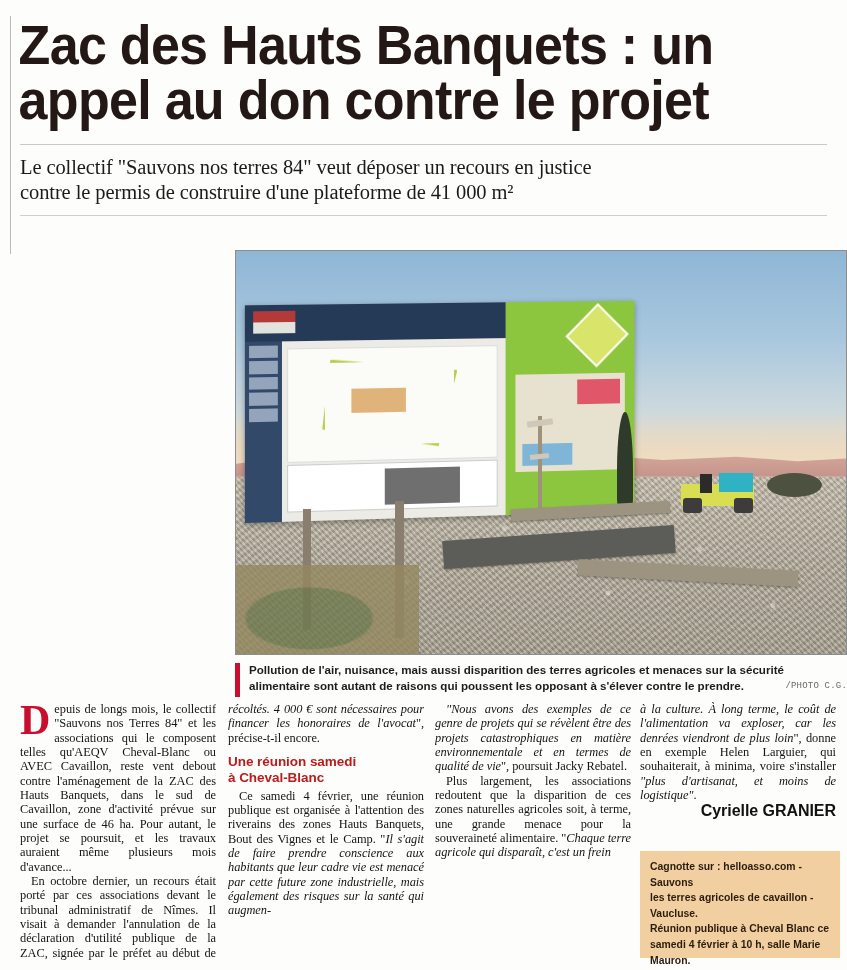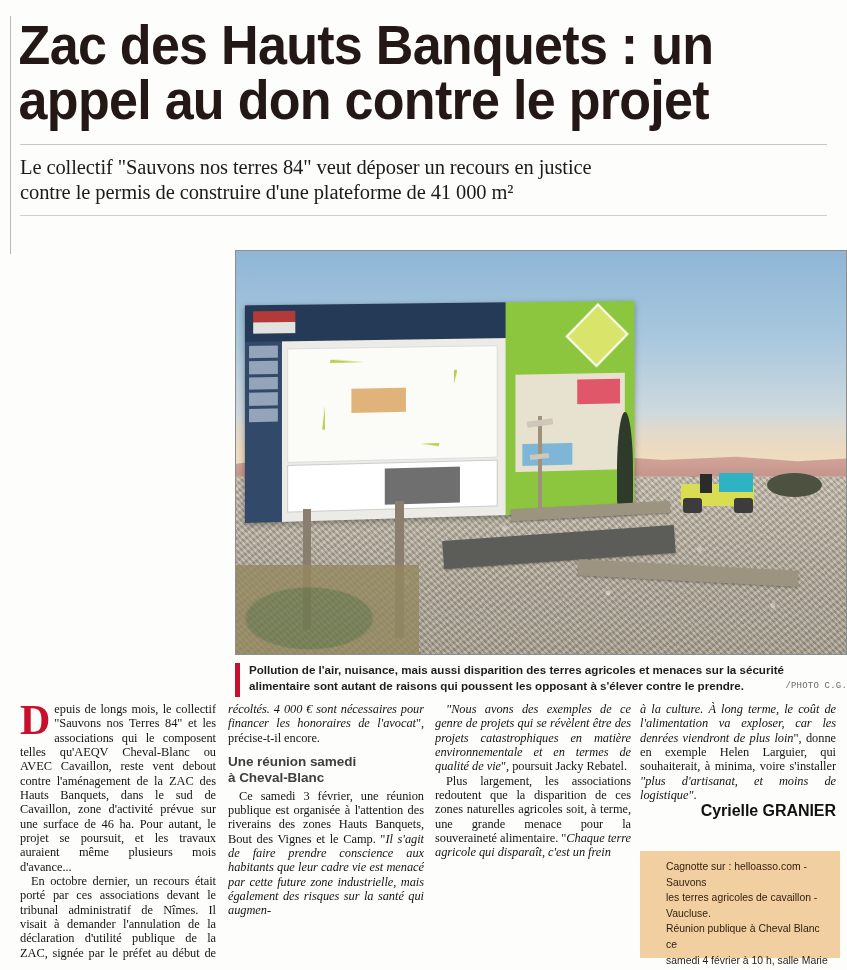--- a/index.html
+++ b/index.html
@@ -204,37 +204,37 @@
     float:left;
     font-family:"Liberation Serif",serif;
     font-weight:700;
     font-size:42px; line-height:0.78;
     color:#c8102e;
     margin:2px 4px -2px 0;
   }
   .subhead{
     font-family:"Liberation Sans",sans-serif;
     font-weight:700; font-size:13.5px; line-height:1.18;
-    color:#404040; margin:9px 0 3px 0; text-indent:0;
+    color:#b91c1c; margin:9px 0 3px 0; text-indent:0;
   }
   .subhead span{display:block;}
   .byline{
     font-family:"Liberation Sans",sans-serif;
     font-weight:700; font-size:16px;
     text-align:right; margin-top:7px; color:#111;
     text-indent:0;
   }
 
   
   .infobox{
     position:absolute; left:640px; top:851px; width:200px; height:107px;
     background:#f2cfa0;
     font-family:"Liberation Sans",sans-serif;
-    font-weight:400; font-size:10.4px; line-height:1.5;
-    color:#2b1d0e; padding:8px 10px 6px 26px;
+    font-weight:700; font-size:10.4px; line-height:1.5;
+    color:#2b1d0e; padding:8px 10px 6px 10px;
   }
   .infobox p{margin:0; text-indent:0;}
 </style>
 </head>
 <body>
 
 <div class="page">
 
   <div class="left-rule"></div>
 
@@ -324,21 +324,21 @@
       <p><span>En octobre dernier, un recours était porté par ces associations devant le tribunal administratif de Nîmes. Il visait à demander l'annulation de la déclaration d'utilité publique de la ZAC, signée par le préfet au début de l'année 2020. Ce recours contentieux, sans grande surprise, avait été rejeté.</span></p>
 
     </div>
 
     <div class="col c2">
       <p class="noind"><em>récoltés. 4 000 € sont nécessaires pour financer les honoraires de l'avocat</em><span>", précise-t-il encore.</span></p>
       <div class="subhead">
         <span>Une réunion samedi</span>
         <span>à Cheval-Blanc</span>
       </div>
-      <p><span>Ce samedi 3 février, une réunion publique est organisée à l'attention des riverains des zones Hauts Banquets, Bout des Vignes et le Camp. "</span><em>Il s'agit de faire prendre conscience aux habitants que leur cadre vie est menacé par cette future zone industrielle, mais également des risques sur la santé qui augmen-</em></p>
+      <p><span>Ce samedi 4 février, une réunion publique est organisée à l'attention des riverains des zones Hauts Banquets, Bout des Vignes et le Camp. "</span><em>Il s'agit de faire prendre conscience aux habitants que leur cadre vie est menacé par cette future zone industrielle, mais également des risques sur la santé qui augmen-</em></p>
     </div>
 
     <div class="col c3">
       <p><em>"Nous avons des exemples de ce genre de projets qui se révèlent être des projets catastrophiques en matière environnementale et en termes de qualité de vie</em><span>", poursuit Jacky Rebatel.</span></p>
       <p><span>Plus largement, les associations redoutent que la disparition de ces zones naturelles agricoles soit, à terme, une grande menace pour la souveraineté alimentaire. "</span><em>Chaque terre agricole qui disparaît, c'est un frein</em></p>
     </div>
 
     <div class="col c4">
       <p class="noind"><em>à la culture. À long terme, le coût de l'alimentation va exploser, car les denrées viendront de plus loin</em><span>", donne en exemple Helen Larguier, qui souhaiterait, à minima, voire s'installer </span><em>"plus d'artisanat, et moins de logistique"</em><span>.</span></p>
       <p class="byline">Cyrielle GRANIER</p>

